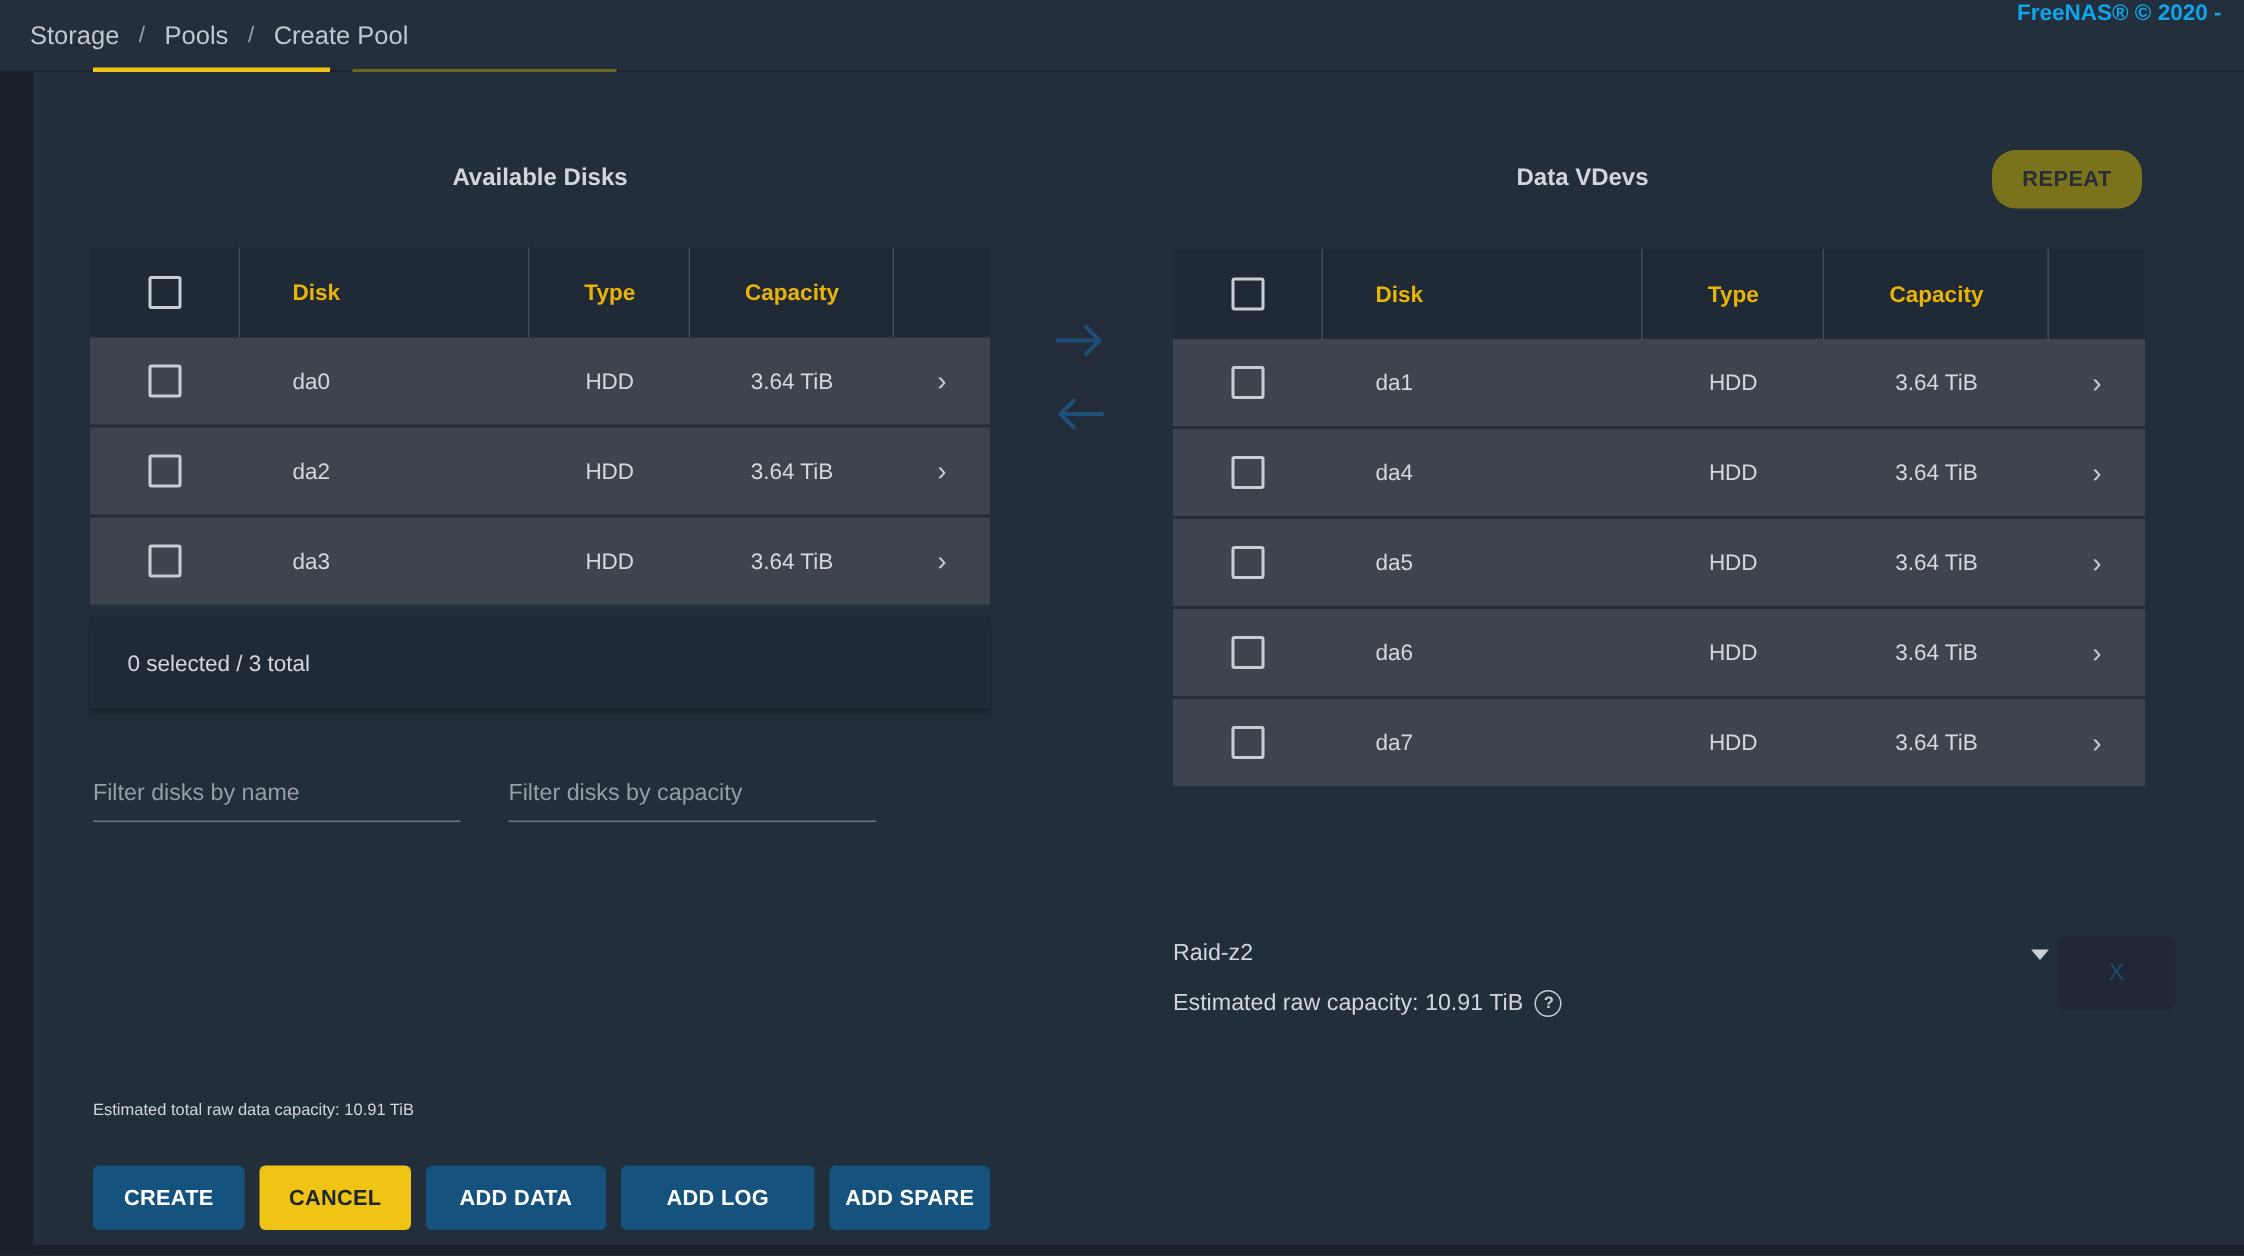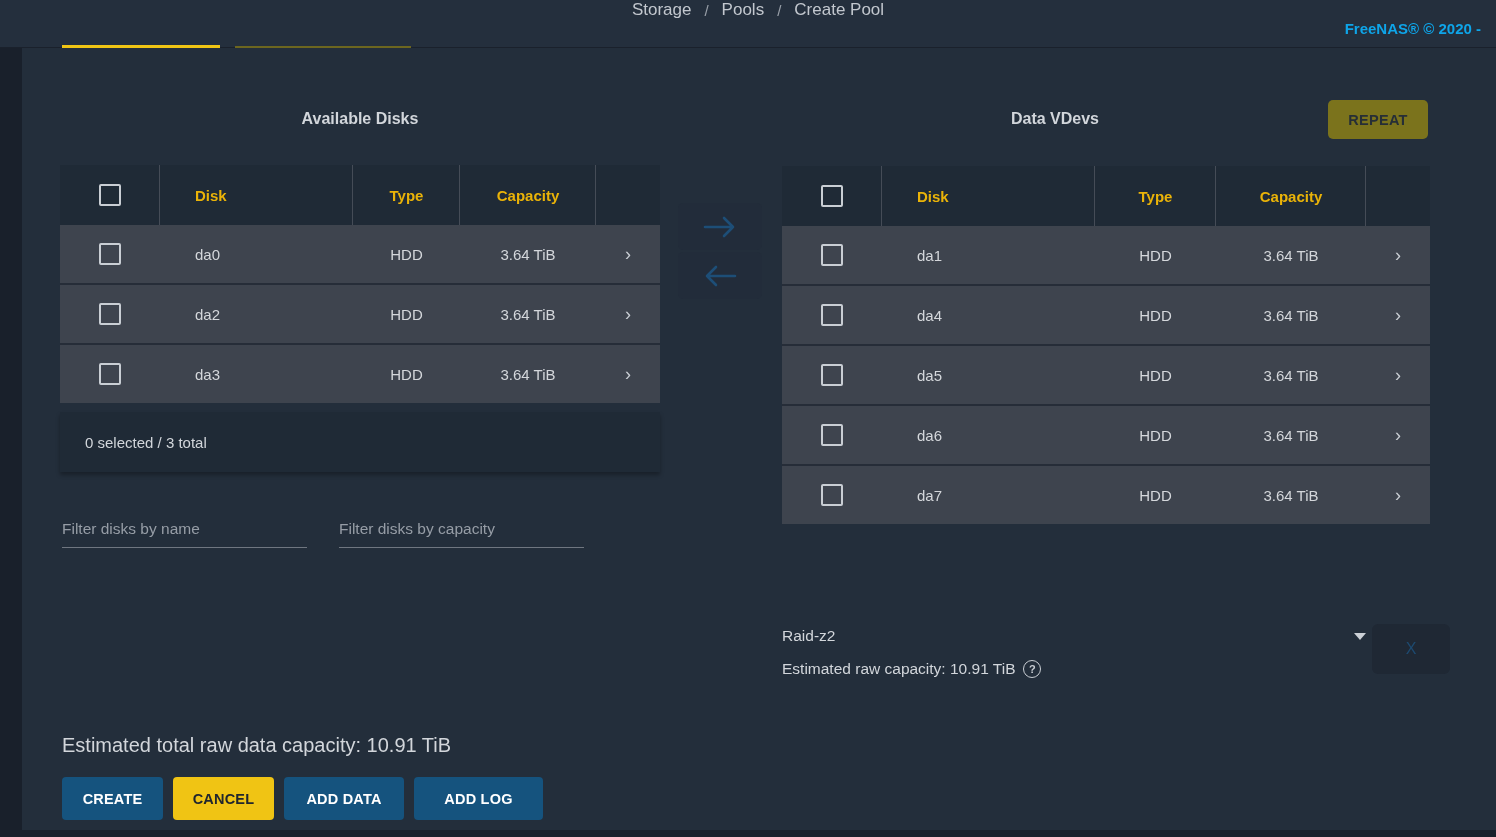--- a/index.html
+++ b/index.html
@@ -5,41 +5,41 @@
   html,body{margin:0;padding:0;}
   body{
     width:1496px;height:837px;position:relative;overflow:hidden;
     background:#232e3b;color:#d2d6db;
     font-family:"Liberation Sans",sans-serif;
   }
   
   .topbar{
     position:absolute;top:0;left:0;right:0;height:47px;
     background:#242f3d;border-bottom:1px solid #1a212c;
-    display:flex;align-items:center;z-index:3;flex-direction:column;
+    display:flex;z-index:3;
   }
   .breadcrumb{margin-left:20px;font-size:17px;color:#c2c7ce;display:flex;align-items:center;gap:13px;}
   .crumb{cursor:pointer;}
   .crumb-sep{color:#99a0a9;font-size:15px;}
   .brand{margin-left:auto;margin-right:15px;font-size:15px;color:#0ea5e9;white-space:nowrap;font-weight:bold;}
   
   .ink-active{position:absolute;left:62px;top:45px;width:158px;height:3px;background:#f0c514;z-index:4;}
   .ink-inactive{position:absolute;left:235px;top:46px;width:176px;height:2px;background:#6c661f;z-index:4;}
   
   .left-strip{position:absolute;top:48px;left:0;width:22px;bottom:0;background:#19202b;}
   .bottom-strip{position:absolute;left:0;right:0;bottom:0;height:7px;background:#19202b;}
 
   
   .panel-title{position:absolute;font-size:16px;font-weight:bold;color:#d2d6db;}
   #available-title{left:60px;top:110px;width:600px;text-align:center;}
   #vdevs-title{left:782px;top:110px;width:546px;text-align:center;}
   .repeat-btn{
     position:absolute;left:1328px;top:100px;width:100px;height:39px;
     background:#7b731c;color:#262e36;font-weight:bold;font-size:14.5px;
-    border:none;border-radius:5px;font-family:inherit;letter-spacing:.3px;cursor:pointer;
+    border:none;border-radius:16px;font-family:inherit;letter-spacing:.3px;cursor:pointer;
   }
 
   
   .dtable{position:absolute;}
   #table-available{left:60px;top:165px;width:600px;}
   #table-vdevs{left:782px;top:166px;width:648px;}
   .grid-left{display:grid;grid-template-columns:100px 193px 107px 136px 64px;}
   .grid-right{display:grid;grid-template-columns:100px 213px 121px 150px 64px;}
   .thead{height:60px;background:#1f2a36;align-items:center;font-weight:bold;font-size:15px;color:#eab308;}
   .th{position:relative;height:100%;display:flex;align-items:center;justify-content:center;}
@@ -77,21 +77,21 @@
                justify-content:space-between;align-items:center;font-size:15.5px;cursor:pointer;}
   .caret-down{width:0;height:0;border-left:6px solid transparent;border-right:6px solid transparent;
               border-top:7px solid #ccd1d7;}
   #est-raw{position:absolute;left:782px;top:660px;font-size:15.5px;display:flex;align-items:center;gap:8px;}
   .help-icon{width:16px;height:16px;border:1.5px solid #c9ced4;border-radius:50%;display:flex;
              align-items:center;justify-content:center;font-size:11px;font-weight:bold;color:#c9ced4;cursor:pointer;}
   #remove-vdev{position:absolute;left:1372px;top:624px;width:78px;height:50px;background:#1f2834;
                border:none;border-radius:6px;color:#1d4a70;font-size:16px;font-family:inherit;cursor:pointer;}
 
   
-  #summary{position:absolute;left:62px;top:734px;font-size:20px;color:#d2d6db;}
+  #summary{position:absolute;left:62px;top:734px;font-size:11px;color:#d2d6db;}
   #actions{position:absolute;left:62px;top:777px;display:flex;gap:10px;justify-content:flex-end;}
   .btn{height:43px;border:none;border-radius:4px;font-weight:bold;font-size:14.5px;
        font-family:inherit;letter-spacing:.2px;cursor:pointer;}
   .btn-primary{background:#15537e;color:#ffffff;}
   .btn-warn{background:#f0c414;color:#20262e;}
   #actions .btn:nth-child(1){width:101px;}
   #actions .btn:nth-child(2){width:101px;}
   #actions .btn:nth-child(3){width:120px;}
   #actions .btn:nth-child(4){width:129px;}
   #actions .btn:nth-child(5){width:107px;}
@@ -250,13 +250,14 @@
   <span class="help-icon">?</span>
 </div>
 <button id="remove-vdev">X</button>
 
 <div id="summary">Estimated total raw data capacity: 10.91 TiB</div>
 <div id="actions">
     <button class="btn btn-primary">CREATE</button>
     <button class="btn btn-warn">CANCEL</button>
     <button class="btn btn-primary">ADD DATA</button>
     <button class="btn btn-primary">ADD LOG</button>
+    <button class="btn btn-primary">ADD SPARE</button>
   </div>
 
 </body></html>

